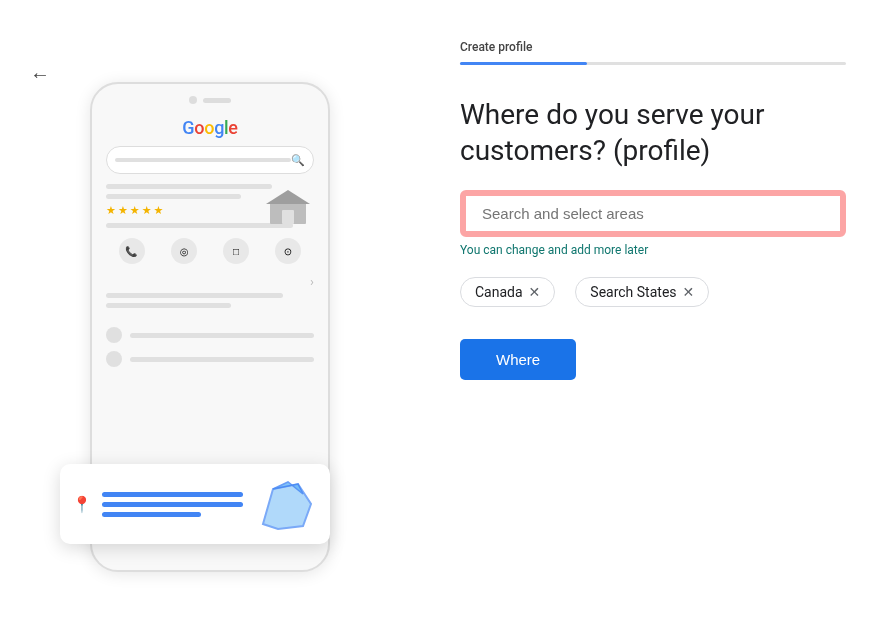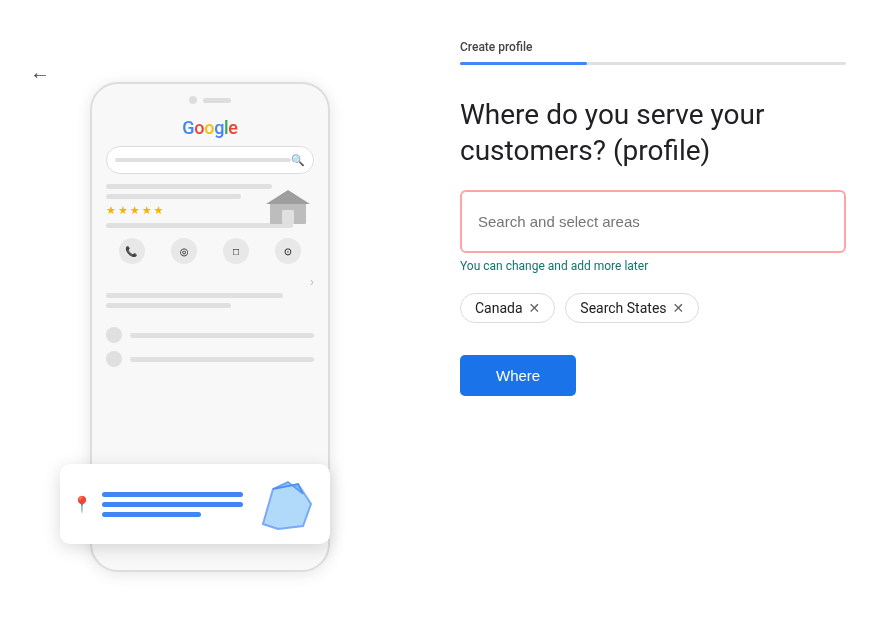--- a/index.html
+++ b/index.html
@@ -245,23 +245,23 @@
     .description {
       font-size: 14px;
       color: #5f6368;
       line-height: 1.6;
       margin-bottom: 24px;
       max-width: 380px;
     }
 
     
     .search-field-wrapper {
-      border: 2px solid #fca5a5;
+      border: 6px solid #fca5a5;
       border-radius: 6px;
-      padding: 20px 16px;
+      padding: 8px 16px;
       margin-bottom: 6px;
       max-width: 390px;
     }
     .search-field-input {
       border: none;
       outline: none;
       font-size: 15px;
       color: #80868b;
       width: 100%;
       background: transparent;
@@ -269,21 +269,21 @@
 
     .hint-text {
       font-size: 12px;
       color: #0f766e;
       margin-bottom: 20px;
     }
 
     
     .tags-row {
       display: flex;
-      gap: 10px;
+      gap: 20px;
       flex-wrap: wrap;
       margin-bottom: 32px;
     }
     .tag {
       display: flex;
       align-items: center;
       gap: 6px;
       border: 1px solid #dadce0;
       border-radius: 20px;
       padding: 6px 14px;

